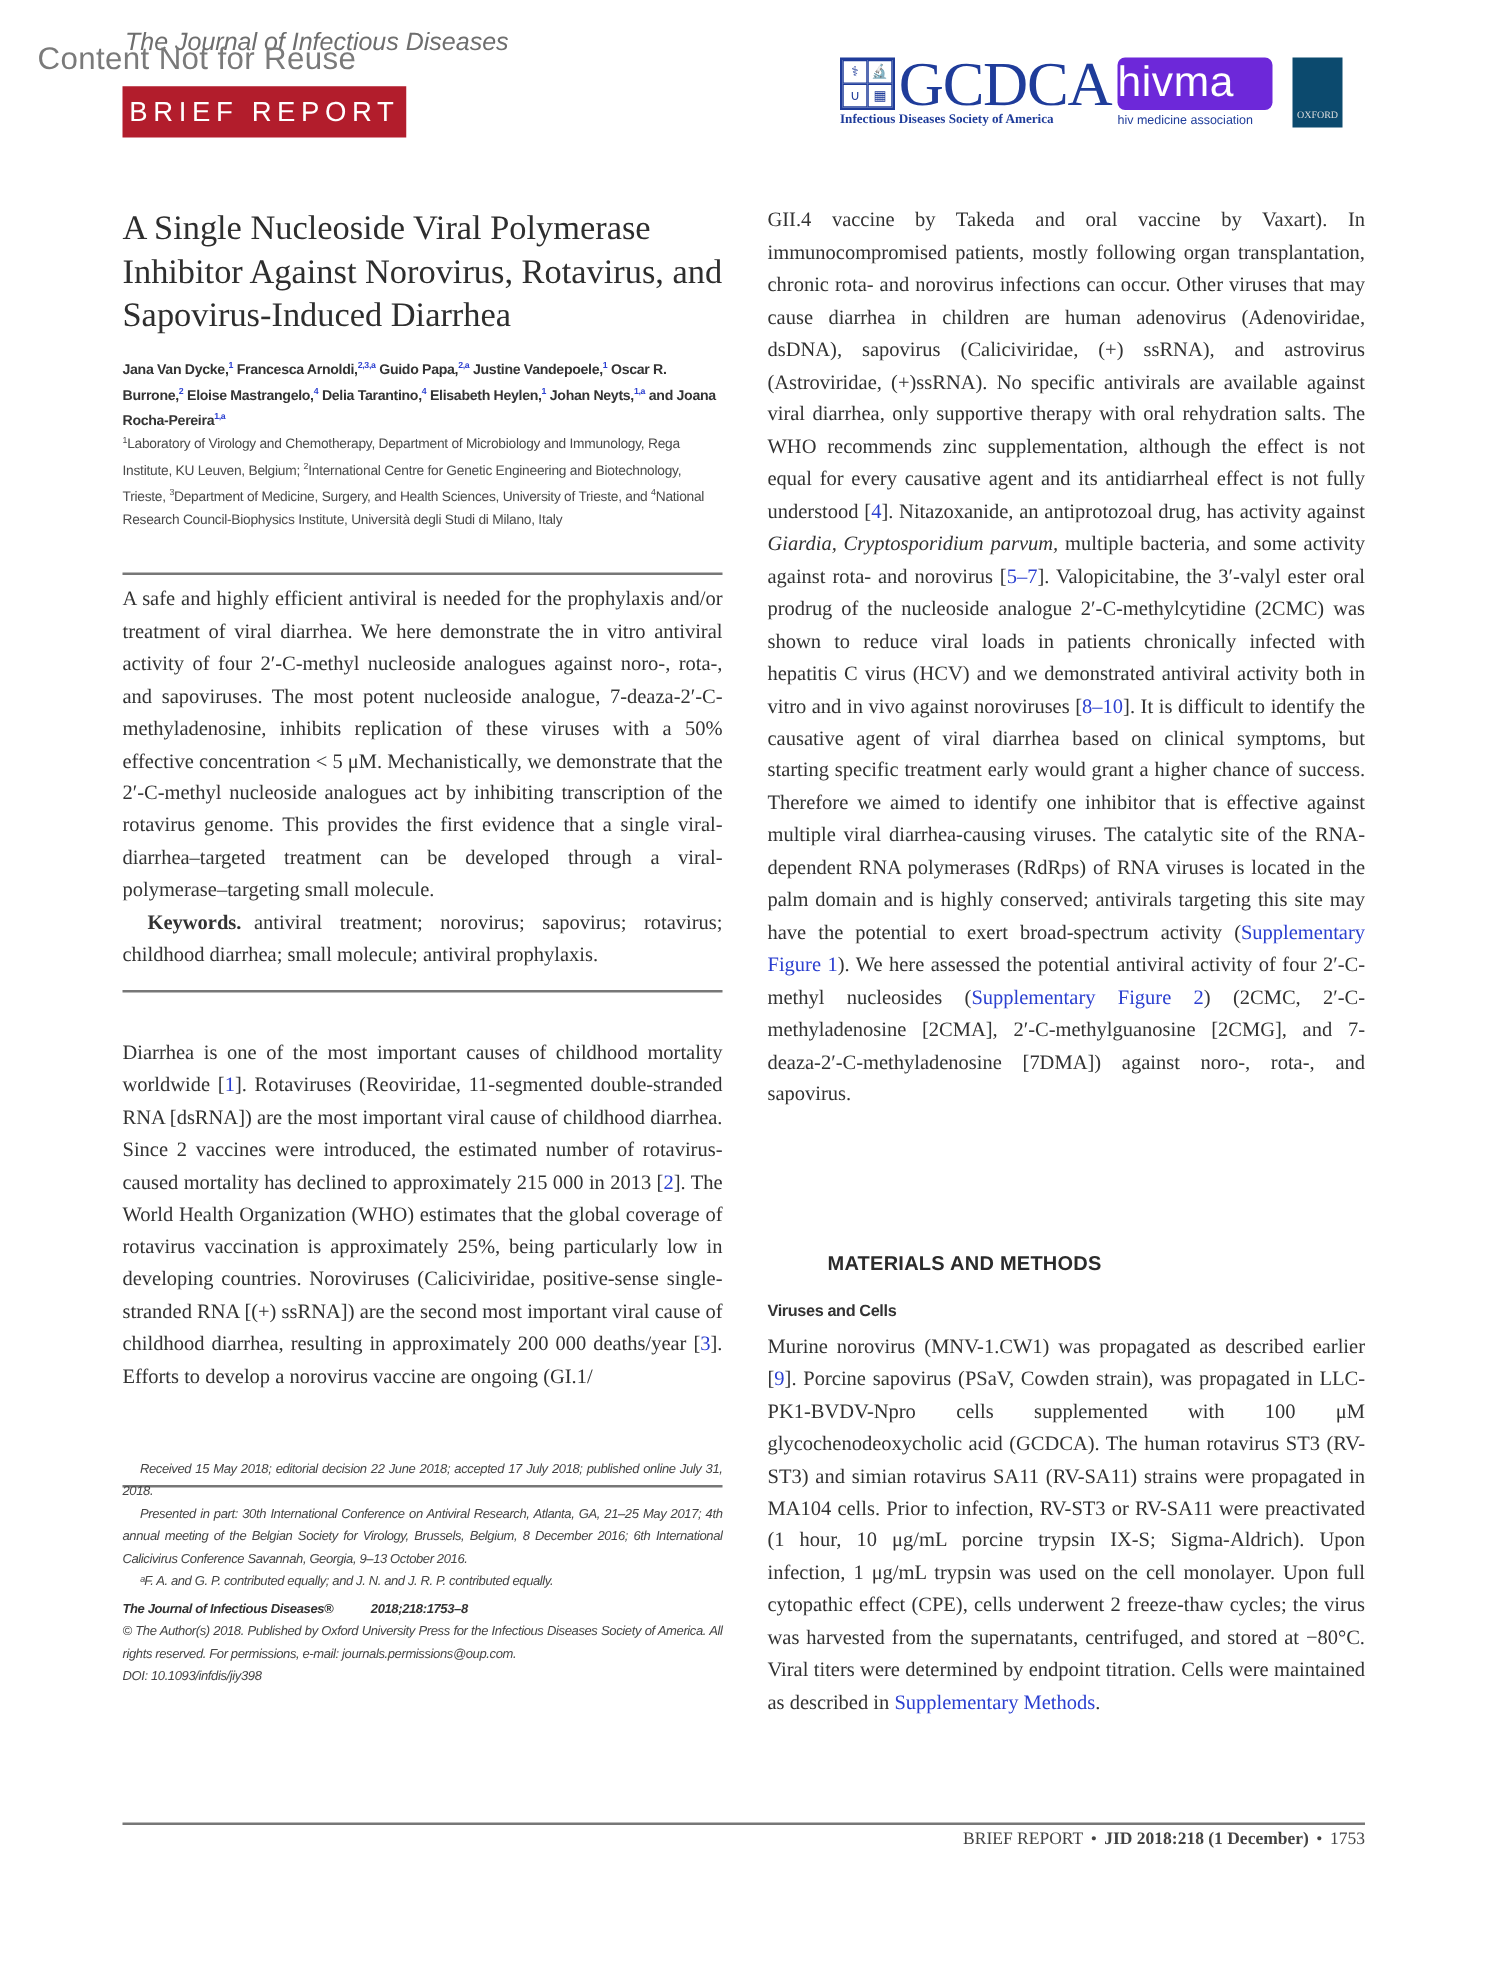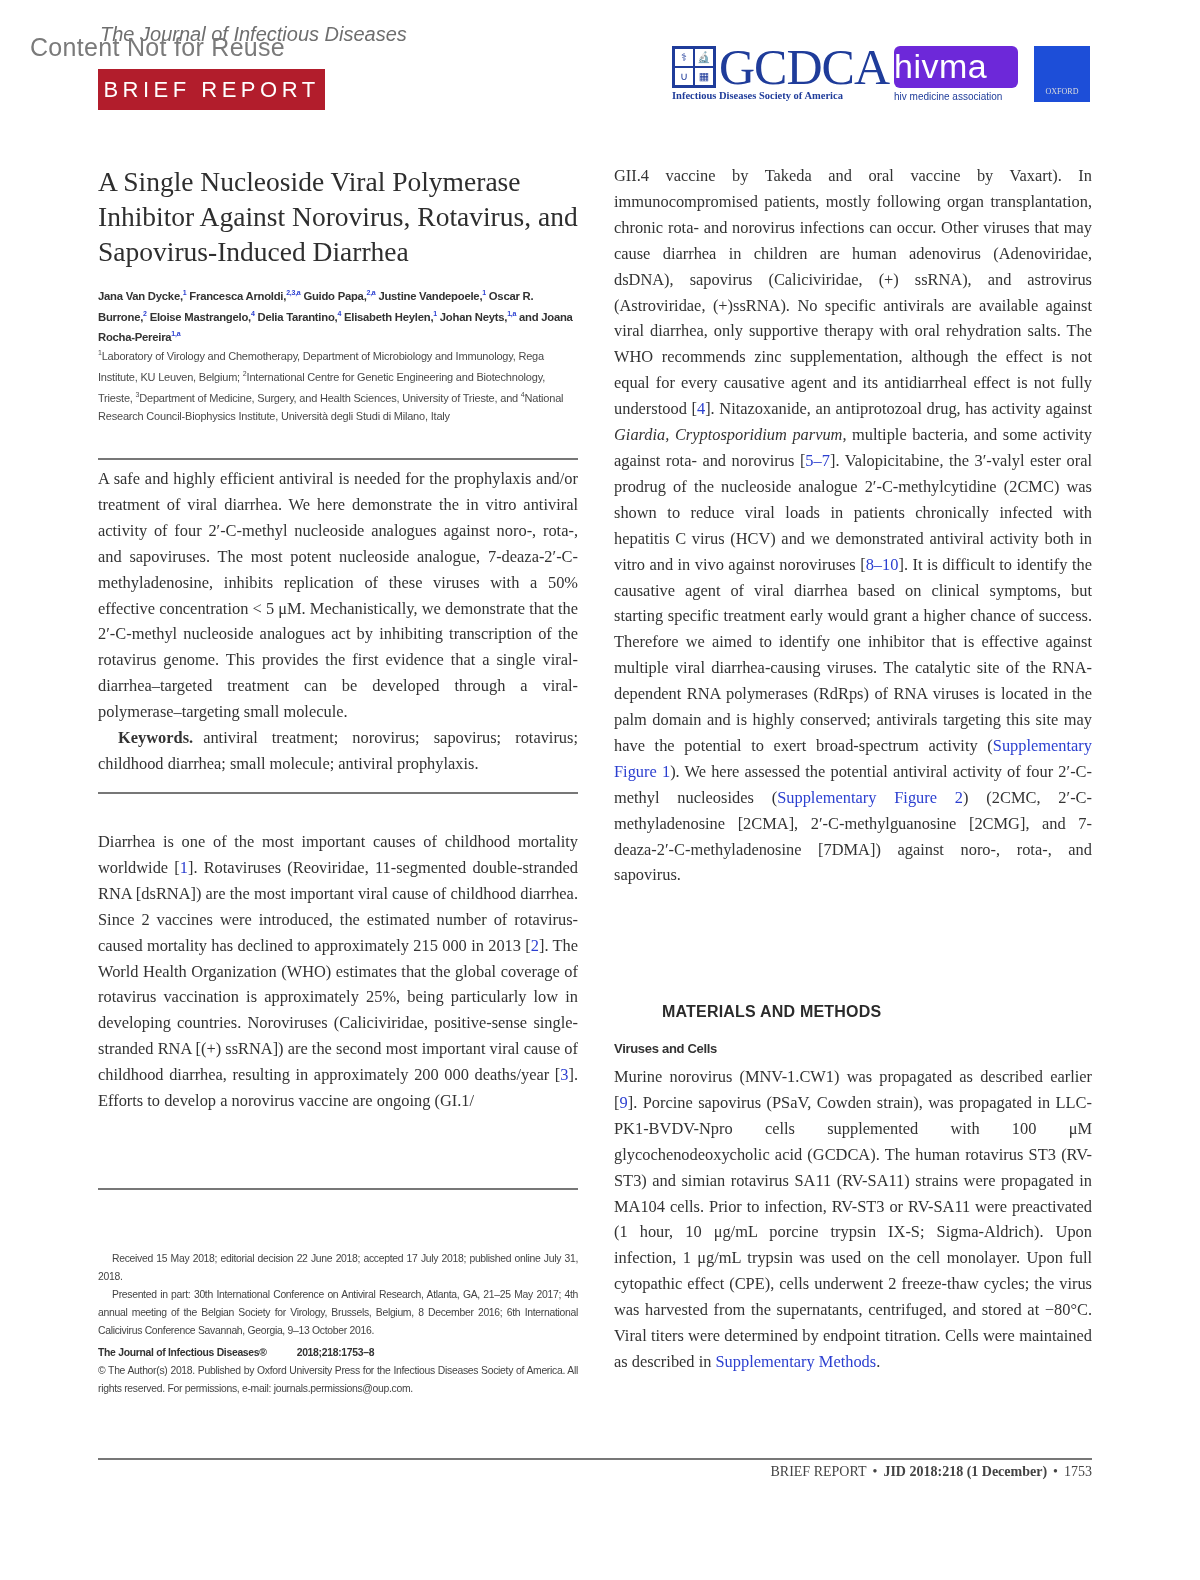--- a/index.html
+++ b/index.html
@@ -13,41 +13,41 @@
   .idsa { position:absolute; left:672px; top:46px; width:212px; height:60px; }
   .idsa-emblem { position:absolute; left:0; top:0; width:44px; height:42px; border:2px solid #1f3c9a; box-sizing:border-box; display:grid; grid-template-columns:1fr 1fr; grid-template-rows:1fr 1fr; }
   .idsa-emblem span { border:1px solid #1f3c9a; font-size:11px; color:#1f3c9a; display:flex; align-items:center; justify-content:center; }
   .idsa-word { position:absolute; left:47px; top:-8px; font-family:"Liberation Serif", serif; font-size:50px; color:#1f3c9a; letter-spacing:-1px; line-height:58px; }
   .idsa-sub { position:absolute; left:0; top:44px; font-family:"Liberation Serif", serif; font-weight:bold; font-size:10.5px; color:#1f3c9a; white-space:nowrap; }
 
   .hivma { position:absolute; left:894px; top:46px; width:124px; height:60px; }
   .hivma-box { width:124px; height:42px; background:#6d28d9; border-radius:6px; color:#fff; font-family:"Liberation Sans", sans-serif; font-size:34px; line-height:40px; text-align:left; letter-spacing:0.5px; }
   .hivma-sub { font-family:"Liberation Sans", sans-serif; font-size:10px; color:#1f3c9a; margin-top:3px; white-space:nowrap; }
 
-  .oxford { position:absolute; left:1034px; top:46px; width:56px; height:56px; background:#1d4ed8; color:#ddd; font-family:"Liberation Serif", serif; font-size:8px; display:flex; align-items:flex-end; justify-content:center; padding-bottom:6px; box-sizing:border-box; }
+  .oxford { position:absolute; left:1034px; top:46px; width:40px; height:56px; background:#0c4a6e; color:#ddd; font-family:"Liberation Serif", serif; font-size:8px; display:flex; align-items:flex-end; justify-content:center; padding-bottom:6px; box-sizing:border-box; }
 
   
   .title { position:absolute; left:98px; top:164px; width:480px; font-family:"Liberation Serif", serif; font-size:27.5px; line-height:35px; color:#2e2e2e; }
   .authors { position:absolute; left:98px; top:284px; width:480px; font-family:"Liberation Sans", sans-serif; font-weight:bold; font-size:11.3px; line-height:18px; color:#333; letter-spacing:-0.25px; }
   .authors sup { color:#2b3fd0; font-size:7px; }
   .affil { position:absolute; left:98px; top:344px; width:480px; font-family:"Liberation Sans", sans-serif; font-size:11px; line-height:18.4px; color:#4a4a4a; letter-spacing:-0.2px; }
   .affil sup { font-size:7px; }
 
   .rule { position:absolute; height:2px; background:#777; }
   .body-text { font-family:"Liberation Serif", serif; font-size:16.4px; line-height:25.9px; color:#333; text-align:justify; }
   .abstract { position:absolute; left:98px; top:466px; width:480px; }
   .abstract p { margin:0; }
   .kw-label { font-weight:bold; margin-left:20px; margin-right:10px; }
   .intro { position:absolute; left:98px; top:829px; width:480px; }
   .intro p { margin:0; }
 
   .link { color:#2b3fd0; }
   .it { font-style:italic; }
 
-  .footnotes { position:absolute; left:98px; top:1250px; width:480px; font-family:"Liberation Sans", sans-serif; font-size:10.4px; line-height:18px; color:#444; letter-spacing:-0.3px; }
+  .footnotes { position:absolute; left:98px; top:1167px; width:480px; font-family:"Liberation Sans", sans-serif; font-size:10.4px; line-height:18px; color:#444; letter-spacing:-0.3px;font-style:italic; }
   .footnotes p { margin:0; text-align:justify; }
   .footnotes .ind { text-indent:14px; }
   .jid-line { font-weight:bold; color:#333; margin-top:4px !important; }
   .jid-line .cite { margin-left:30px; }
 
   .right-col { position:absolute; left:614px; top:163px; width:478px; }
   .right-col p { margin:0; }
   .section-head { position:absolute; left:614px; top:1003px; font-family:"Liberation Sans", sans-serif; font-weight:bold; font-size:16px; color:#2b2b2b; letter-spacing:0.2px;margin-left:48px; }
   .subsection-head { position:absolute; left:614px; top:1041px; font-family:"Liberation Sans", sans-serif; font-weight:bold; font-size:13px; color:#333; letter-spacing:-0.3px; }
   .methods { position:absolute; left:614px; top:1064px; width:478px; }
@@ -115,22 +115,24 @@
 
 <div class="intro body-text">
   <p><span>Diarrhea is one of the most important causes of childhood mortality worldwide [</span><span class="link">1</span><span>]. Rotaviruses (Reoviridae, 11-segmented double-stranded RNA [dsRNA]) are the most important viral cause of childhood diarrhea. Since 2 vaccines were introduced, the estimated number of rotavirus-caused mortality has declined to approximately 215 000 in 2013 [</span><span class="link">2</span><span>]. The World Health Organization (WHO) estimates that the global coverage of rotavirus vaccination is approximately 25%, being particularly low in developing countries. Noroviruses (Caliciviridae, positive-sense single-stranded RNA [(+) ssRNA]) are the second most important viral cause of childhood diarrhea, resulting in approximately 200 000 deaths/year [</span><span class="link">3</span><span>]. Efforts to develop a norovirus vaccine are ongoing (GI.1/</span></p>
 </div>
 
 <div class="rule" style="left:98px; top:1188px; width:480px;"></div>
 
 <div class="footnotes">
   <p class="ind">Received 15 May 2018; editorial decision 22 June 2018; accepted 17 July 2018; published online July 31, 2018.</p>
   <p class="ind">Presented in part: 30th International Conference on Antiviral Research, Atlanta, GA, 21–25 May 2017; 4th annual meeting of the Belgian Society for Virology, Brussels, Belgium, 8 December 2016; 6th International Calicivirus Conference Savannah, Georgia, 9–13 October 2016.</p>
+  <p class="ind">ᵃF. A. and G. P. contributed equally; and J. N. and J. R. P. contributed equally.</p>
   <p class="jid-line"><span>The Journal of Infectious Diseases®</span><span class="cite">2018;218:1753–8</span></p>
   <p>© The Author(s) 2018. Published by Oxford University Press for the Infectious Diseases Society of America. All rights reserved. For permissions, e-mail: journals.permissions@oup.com.</p>
+  <p>DOI: 10.1093/infdis/jiy398</p>
 </div>
 
 <div class="right-col body-text">
   <p><span>GII.4 vaccine by Takeda and oral vaccine by Vaxart). In immunocompromised patients, mostly following organ transplantation, chronic rota- and norovirus infections can occur. Other viruses that may cause diarrhea in children are human adenovirus (Adenoviridae, dsDNA), sapovirus (Caliciviridae, (+) ssRNA), and astrovirus (Astroviridae, (+)ssRNA). No specific antivirals are available against viral diarrhea, only supportive therapy with oral rehydration salts. The WHO recommends zinc supplementation, although the effect is not equal for every causative agent and its antidiarrheal effect is not fully understood [</span><span class="link">4</span><span>]. Nitazoxanide, an antiprotozoal drug, has activity against </span><span class="it">Giardia, Cryptosporidium parvum,</span><span> multiple bacteria, and some activity against rota- and norovirus [</span><span class="link">5–7</span><span>]. Valopicitabine, the 3′-valyl ester oral prodrug of the nucleoside analogue 2′-C-methylcytidine (2CMC) was shown to reduce viral loads in patients chronically infected with hepatitis C virus (HCV) and we demonstrated antiviral activity both in vitro and in vivo against noroviruses [</span><span class="link">8–10</span><span>]. It is difficult to identify the causative agent of viral diarrhea based on clinical symptoms, but starting specific treatment early would grant a higher chance of success. Therefore we aimed to identify one inhibitor that is effective against multiple viral diarrhea-causing viruses. The catalytic site of the RNA-dependent RNA polymerases (RdRps) of RNA viruses is located in the palm domain and is highly conserved; antivirals targeting this site may have the potential to exert broad-spectrum activity (</span><span class="link">Supplementary Figure 1</span><span>). We here assessed the potential antiviral activity of four 2′-C-methyl nucleosides (</span><span class="link">Supplementary Figure 2</span><span>) (2CMC, 2′-C-methyladenosine [2CMA], 2′-C-methylguanosine [2CMG], and 7-deaza-2′-C-methyladenosine [7DMA]) against noro-, rota-, and sapovirus.</span></p>
 </div>
 
 <div class="section-head">MATERIALS AND METHODS</div>
 <div class="subsection-head">Viruses and Cells</div>
 
 <div class="methods body-text">

